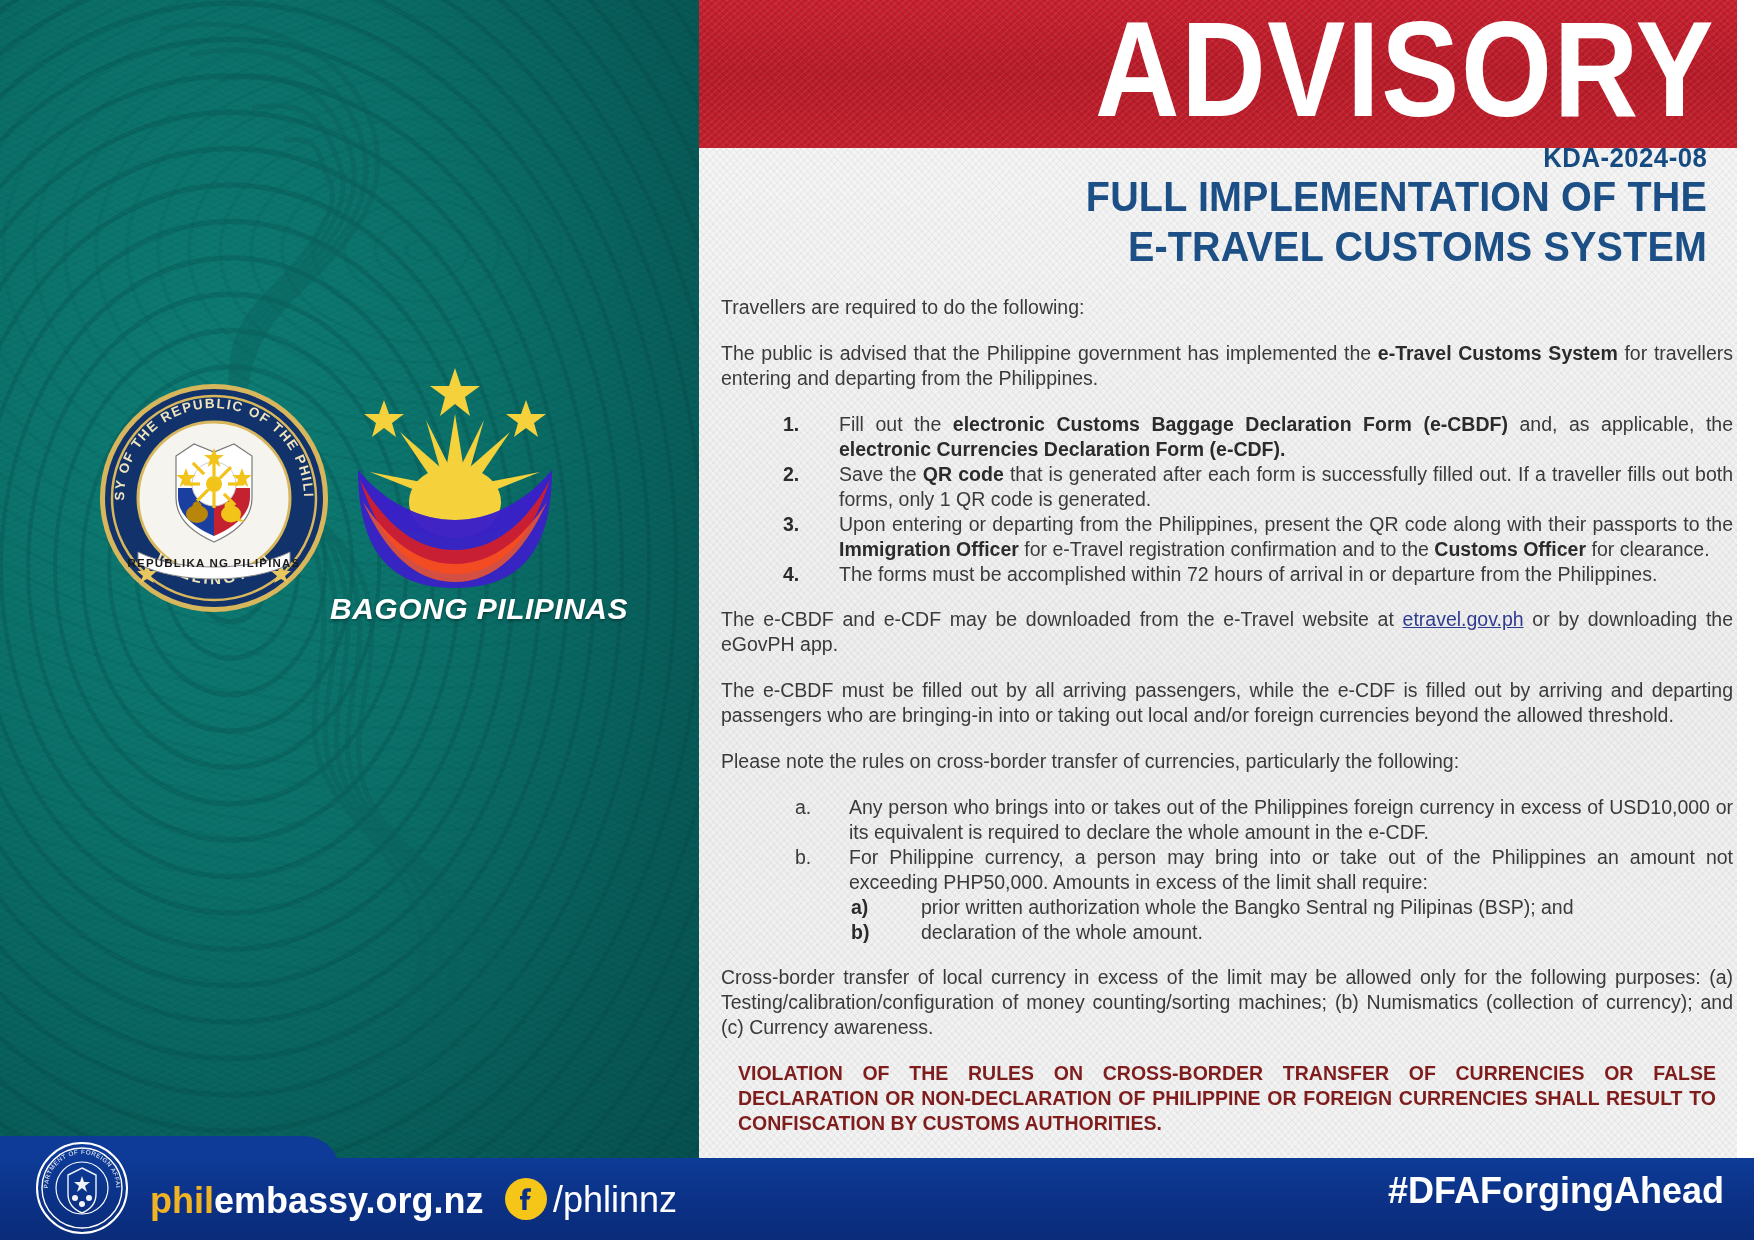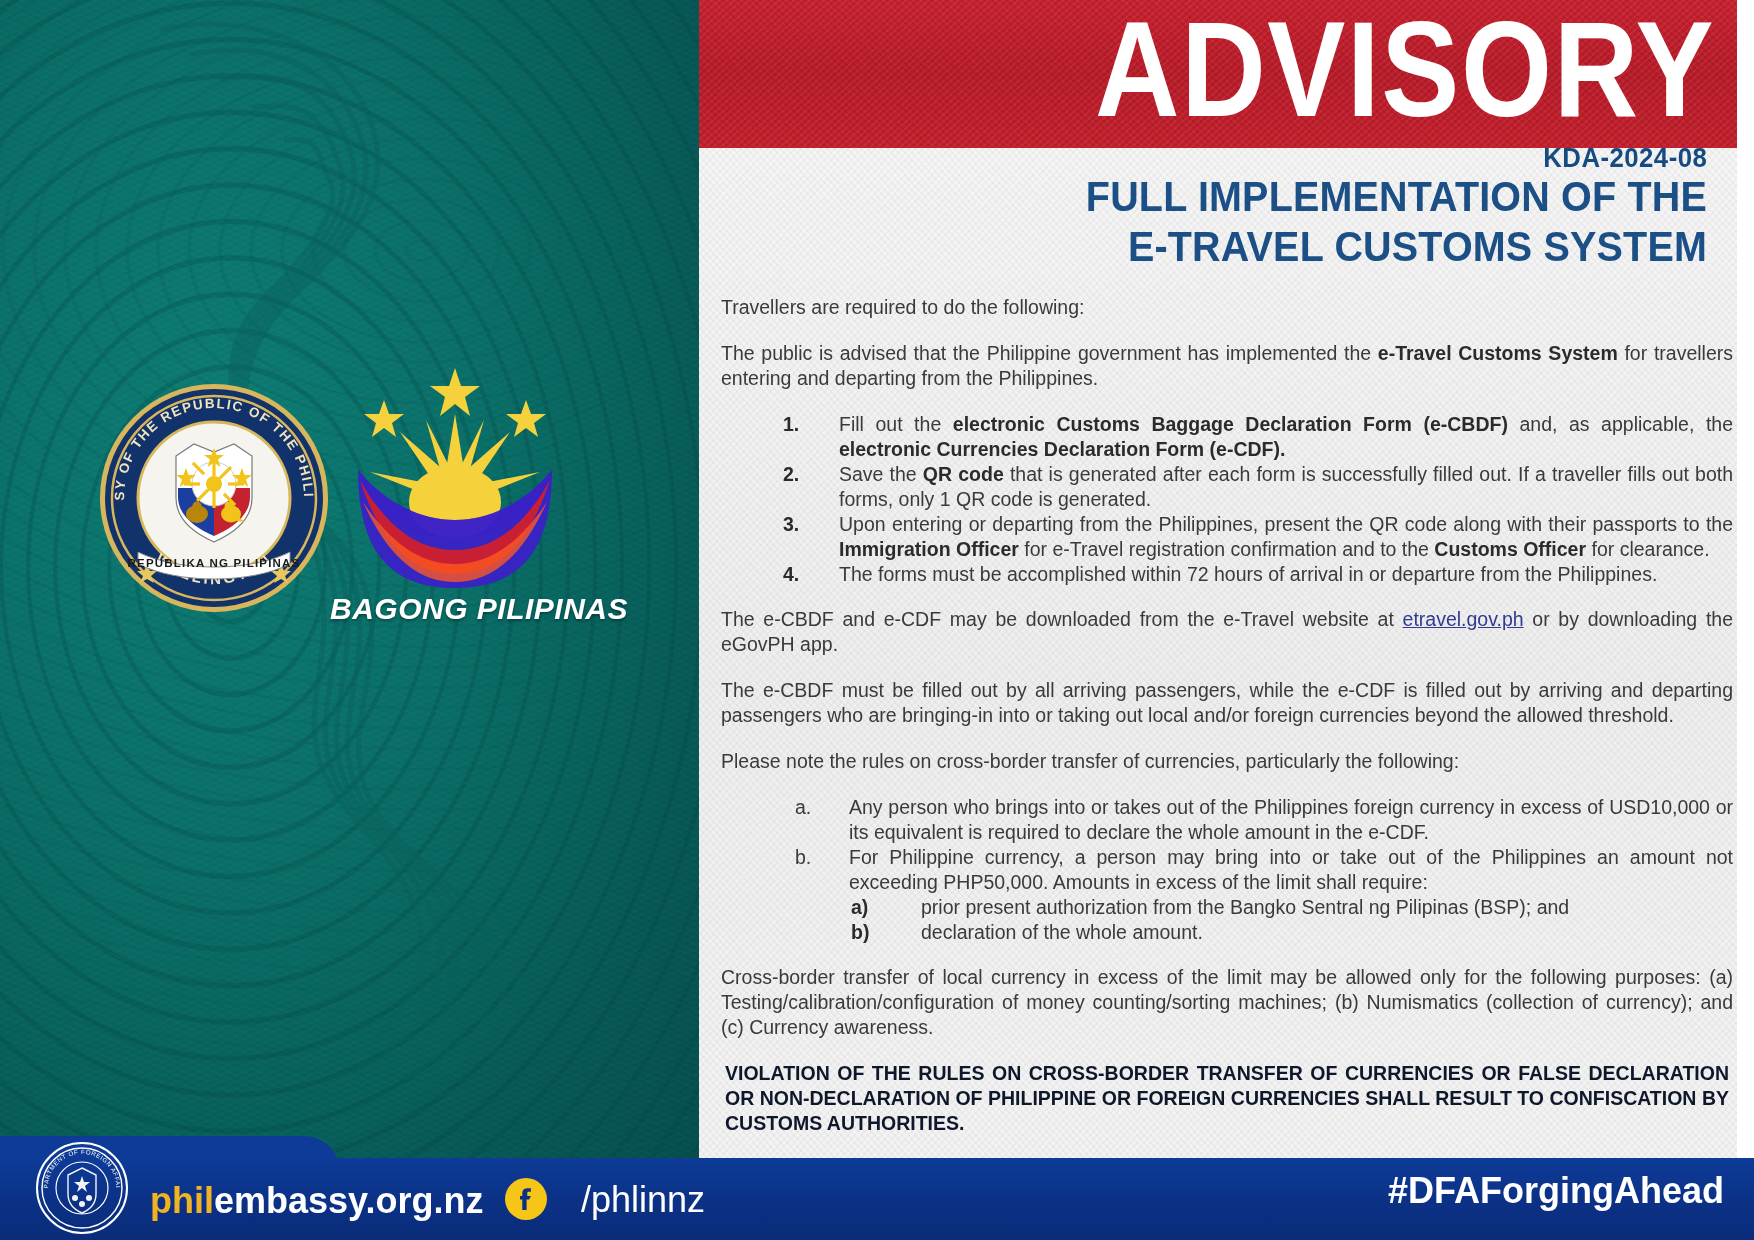--- a/index.html
+++ b/index.html
@@ -134,21 +134,21 @@
     position:absolute;left:74px;top:0;width:40px;text-align:left;color:#3a3a3a;
   }
   .sub-list{margin:0;padding:0;list-style:none;}
   .sub-list > li{position:relative;padding-left:72px;}
   .sub-list > li .marker{
     position:absolute;left:2px;top:0;width:46px;font-weight:bold;color:#2b2b2b;
   }
 
   .link{color:#2f3b8f;text-decoration:underline;}
   .violation{
-    margin:4px;font-weight:bold;color:#0f172a;text-align:justify;line-height:25px;
+    margin:17px;font-weight:bold;color:#7f1d1d;text-align:justify;line-height:25px;
   }
 
   
   .footer{
     position:absolute;left:0;bottom:0;width:1754px;height:82px;
     background:linear-gradient(180deg,#0d3b97 0%,#0b3084 60%,#0a2c79 100%);
   }
   .footer-left-curve{
     position:absolute;left:0;bottom:68px;width:340px;height:36px;
     background:linear-gradient(180deg,#0d3b97,#0d3b97);
@@ -159,21 +159,21 @@
     position:absolute;left:150px;bottom:18px;
     font-size:36px;font-weight:bold;color:#ffffff;letter-spacing:0px;
     white-space:nowrap;
   }
   .footer-web .hl{color:#f0b323;margin-top:27px;}
   .fb-icon{
     position:absolute;left:505px;bottom:20px;width:42px;height:42px;
   }
   .footer-fb-text{
     position:absolute;left:553px;bottom:19px;
-    font-size:36px;color:#ffffff;font-weight:normal;white-space:nowrap;margin-left:28px;
+    font-size:36px;color:#ffffff;font-weight:normal;white-space:nowrap;
   }
   .footer-hash{
     position:absolute;right:30px;bottom:28px;
     font-size:36px;font-weight:bold;color:#ffffff;white-space:nowrap;
   }
 </style>
 </head>
 <body>
 
 <div class="poster">
@@ -323,21 +323,21 @@
       <p class="p"><span>The e-CBDF and e-CDF may be downloaded from the e-Travel website at </span><a class="link" href="#">etravel.gov.ph</a><span> or by downloading the eGovPH app.</span></p>
 
       <p class="p">The e-CBDF must be filled out by all arriving passengers, while the e-CDF is filled out by arriving and departing passengers who are bringing-in into or taking out local and/or foreign currencies beyond the allowed threshold.</p>
 
       <p class="p">Please note the rules on cross-border transfer of currencies, particularly the following:</p>
 
       <ul class="alpha-list">
         <li><span class="marker">a.</span><span>Any person who brings into or takes out of the Philippines foreign currency in excess of USD10,000 or its equivalent is required to declare the whole amount in the e-CDF.</span></li>
         <li><span class="marker">b.</span><span>For Philippine currency, a person may bring into or take out of the Philippines an amount not exceeding PHP50,000. Amounts in excess of the limit shall require:</span>
           <ul class="sub-list">
-            <li><span class="marker">a)</span><span>prior present authorization from the Bangko Sentral ng Pilipinas (BSP); and</span></li>
+            <li><span class="marker">a)</span><span>prior written authorization whole the Bangko Sentral ng Pilipinas (BSP); and</span></li>
             <li><span class="marker">b)</span><span>declaration of the whole amount.</span></li>
           </ul>
         </li>
       </ul>
 
       <p class="p">Cross-border transfer of local currency in excess of the limit may be allowed only for the following purposes: (a) Testing/calibration/configuration of money counting/sorting machines; (b) Numismatics (collection of currency); and (c) Currency awareness.</p>
 
       <p class="violation">VIOLATION OF THE RULES ON CROSS-BORDER TRANSFER OF CURRENCIES OR FALSE DECLARATION OR NON-DECLARATION OF PHILIPPINE OR FOREIGN CURRENCIES SHALL RESULT TO CONFISCATION BY CUSTOMS AUTHORITIES.</p>
     </div>
   </div>

